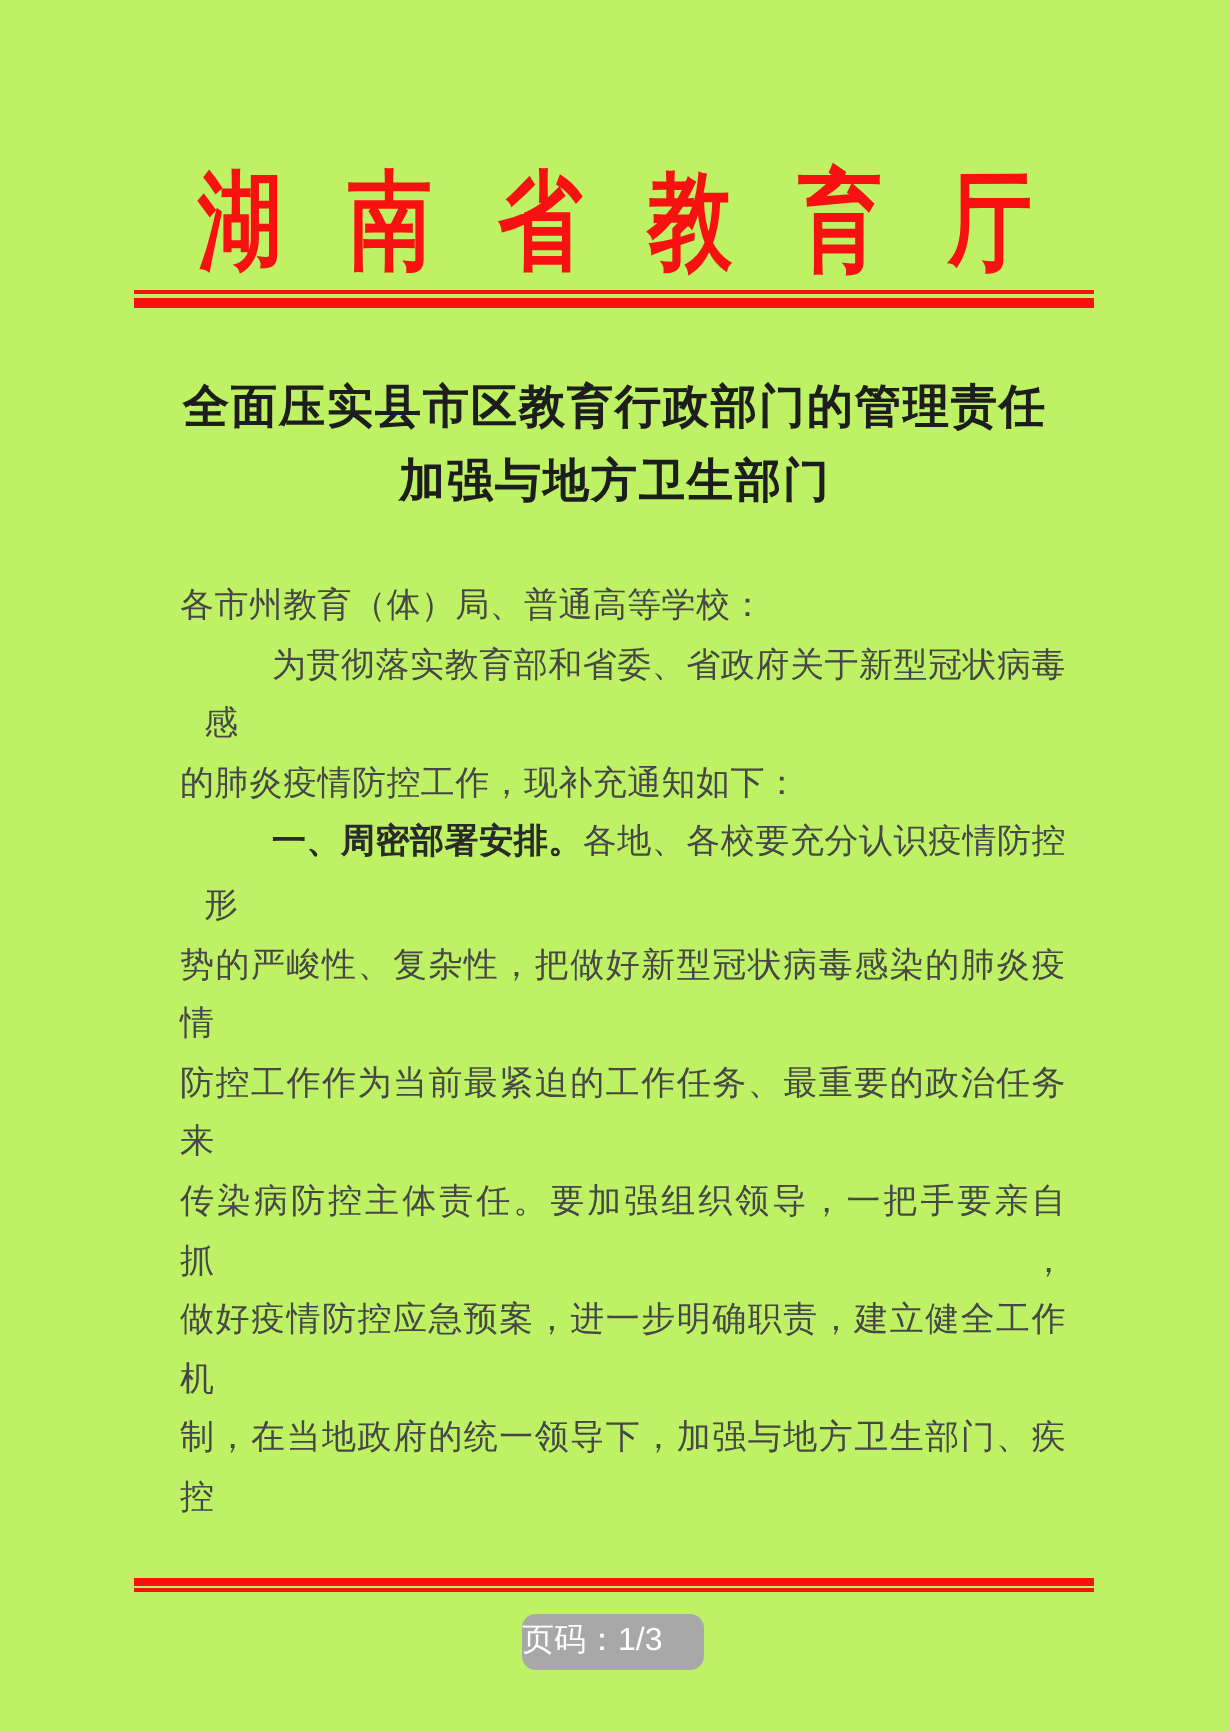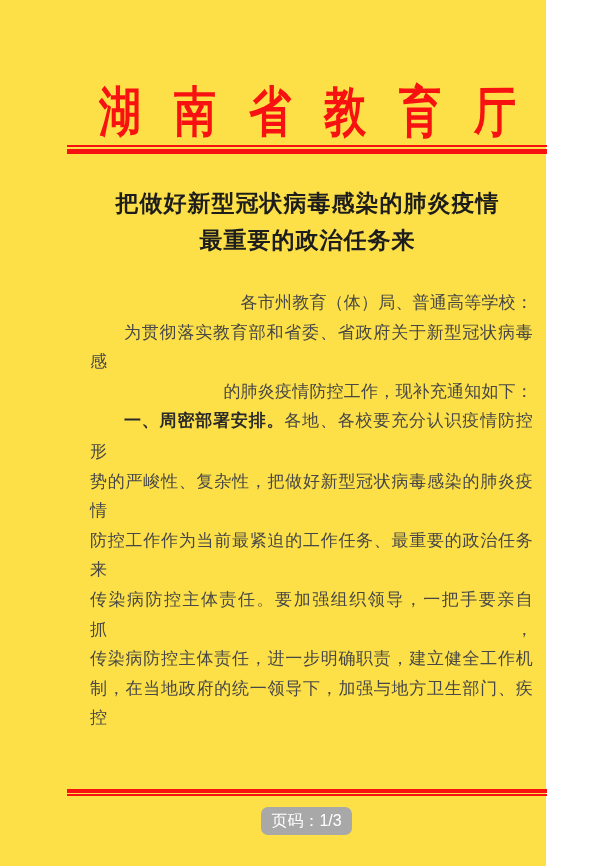--- a/index.html
+++ b/index.html
@@ -1,22 +1,22 @@
 <!DOCTYPE html>
 <html lang="zh" style="--accent: #f71111; --badge-bg: #a8a8a8;"><head>
 <meta charset="utf-8">
 <style>
   html, body { margin: 0; padding: 0; background: #ffffff; }
   body {
     width: 615px; height: 866px; position: relative; overflow: hidden;
     font-family: "Liberation Serif", serif;
   }
   .page {
-    position: absolute; left: 0; top: 0; width: 546px; height: 866px;
-    background: #fde047;
+    position: absolute; left: 0; top: 0; width: 615px; height: 866px;
+    background: #bef264;
   }
 
   
   .agency {
     position: absolute; left: 0; top: 84px; width: 615px;
     margin: 0; text-align: center;
     font-size: 42px; font-weight: bold; line-height: 44px;
     letter-spacing: 33px; text-indent: 33px;
     color: var(--accent, #f71111);
     transform: scaleY(1.28); transform-origin: top center;
@@ -37,60 +37,60 @@
     margin: 0; font-size: 23px; line-height: 36.5px;
     font-weight: bold; letter-spacing: 1px;
   }
 
   
   .body-block {
     position: absolute; left: 90px; top: 288px; width: 443px;
     font-size: 17px; line-height: 29.6px; color: #474747;
     letter-spacing: 0.2px;
   }
-  .bodyline { text-align: right; }
+  .bodyline { text-align: left; }
   .bodyline.justify { text-align: justify; text-align-last: justify; }
-  .bodyline.indent { text-indent: 34px; }
+  .bodyline.indent { text-indent: 34px; margin-left: 12px; }
   .bodyline b {
     font-weight: bold; color: #2a2a2a;
     font-family: Liberation Mono, monospace;
   }
 
   
   .badge {
     position: absolute; left: 261px; top: 807px; width: 91px; height: 28px;
     background: var(--badge-bg, #a8a8a8); border-radius: 7px;
     color: #ffffff; font-family: "Liberation Sans", sans-serif;
-    font-size: 16px; line-height: 28px; text-align: center;
+    font-size: 16px; line-height: 28px; 
     white-space: nowrap;
   }
 </style>
 </head>
 <body>
 
 <div class="page">
 
   <h1 class="agency">湖南省教育厅</h1>
 
   <div class="rule rule-top"></div>
 
   <div class="title">
-    <h2>把做好新型冠状病毒感染的肺炎疫情</h2>
-    <h2>最重要的政治任务来</h2>
+    <h2>全面压实县市区教育行政部门的管理责任</h2>
+    <h2>加强与地方卫生部门</h2>
   </div>
 
   <div class="body-block" id="notice-body">
       <div class="bodyline">各市州教育（体）局、普通高等学校：</div>
       <div class="bodyline indent justify">为贯彻落实教育部和省委、省政府关于新型冠状病毒感</div>
       <div class="bodyline">的肺炎疫情防控工作，现补充通知如下：</div>
       <div class="bodyline indent justify"><b>一、周密部署安排。</b>各地、各校要充分认识疫情防控形</div>
       <div class="bodyline justify">势的严峻性、复杂性，把做好新型冠状病毒感染的肺炎疫情</div>
       <div class="bodyline justify">防控工作作为当前最紧迫的工作任务、最重要的政治任务来</div>
       <div class="bodyline justify">传染病防控主体责任。要加强组织领导，一把手要亲自抓，</div>
-      <div class="bodyline justify">传染病防控主体责任，进一步明确职责，建立健全工作机</div>
+      <div class="bodyline justify">做好疫情防控应急预案，进一步明确职责，建立健全工作机</div>
       <div class="bodyline justify">制，在当地政府的统一领导下，加强与地方卫生部门、疾控</div>
     </div>
 
   <div class="rule rule-bottom"></div>
 
   <div class="badge">页码：1/3</div>
 
 </div>
 
 </body></html>

